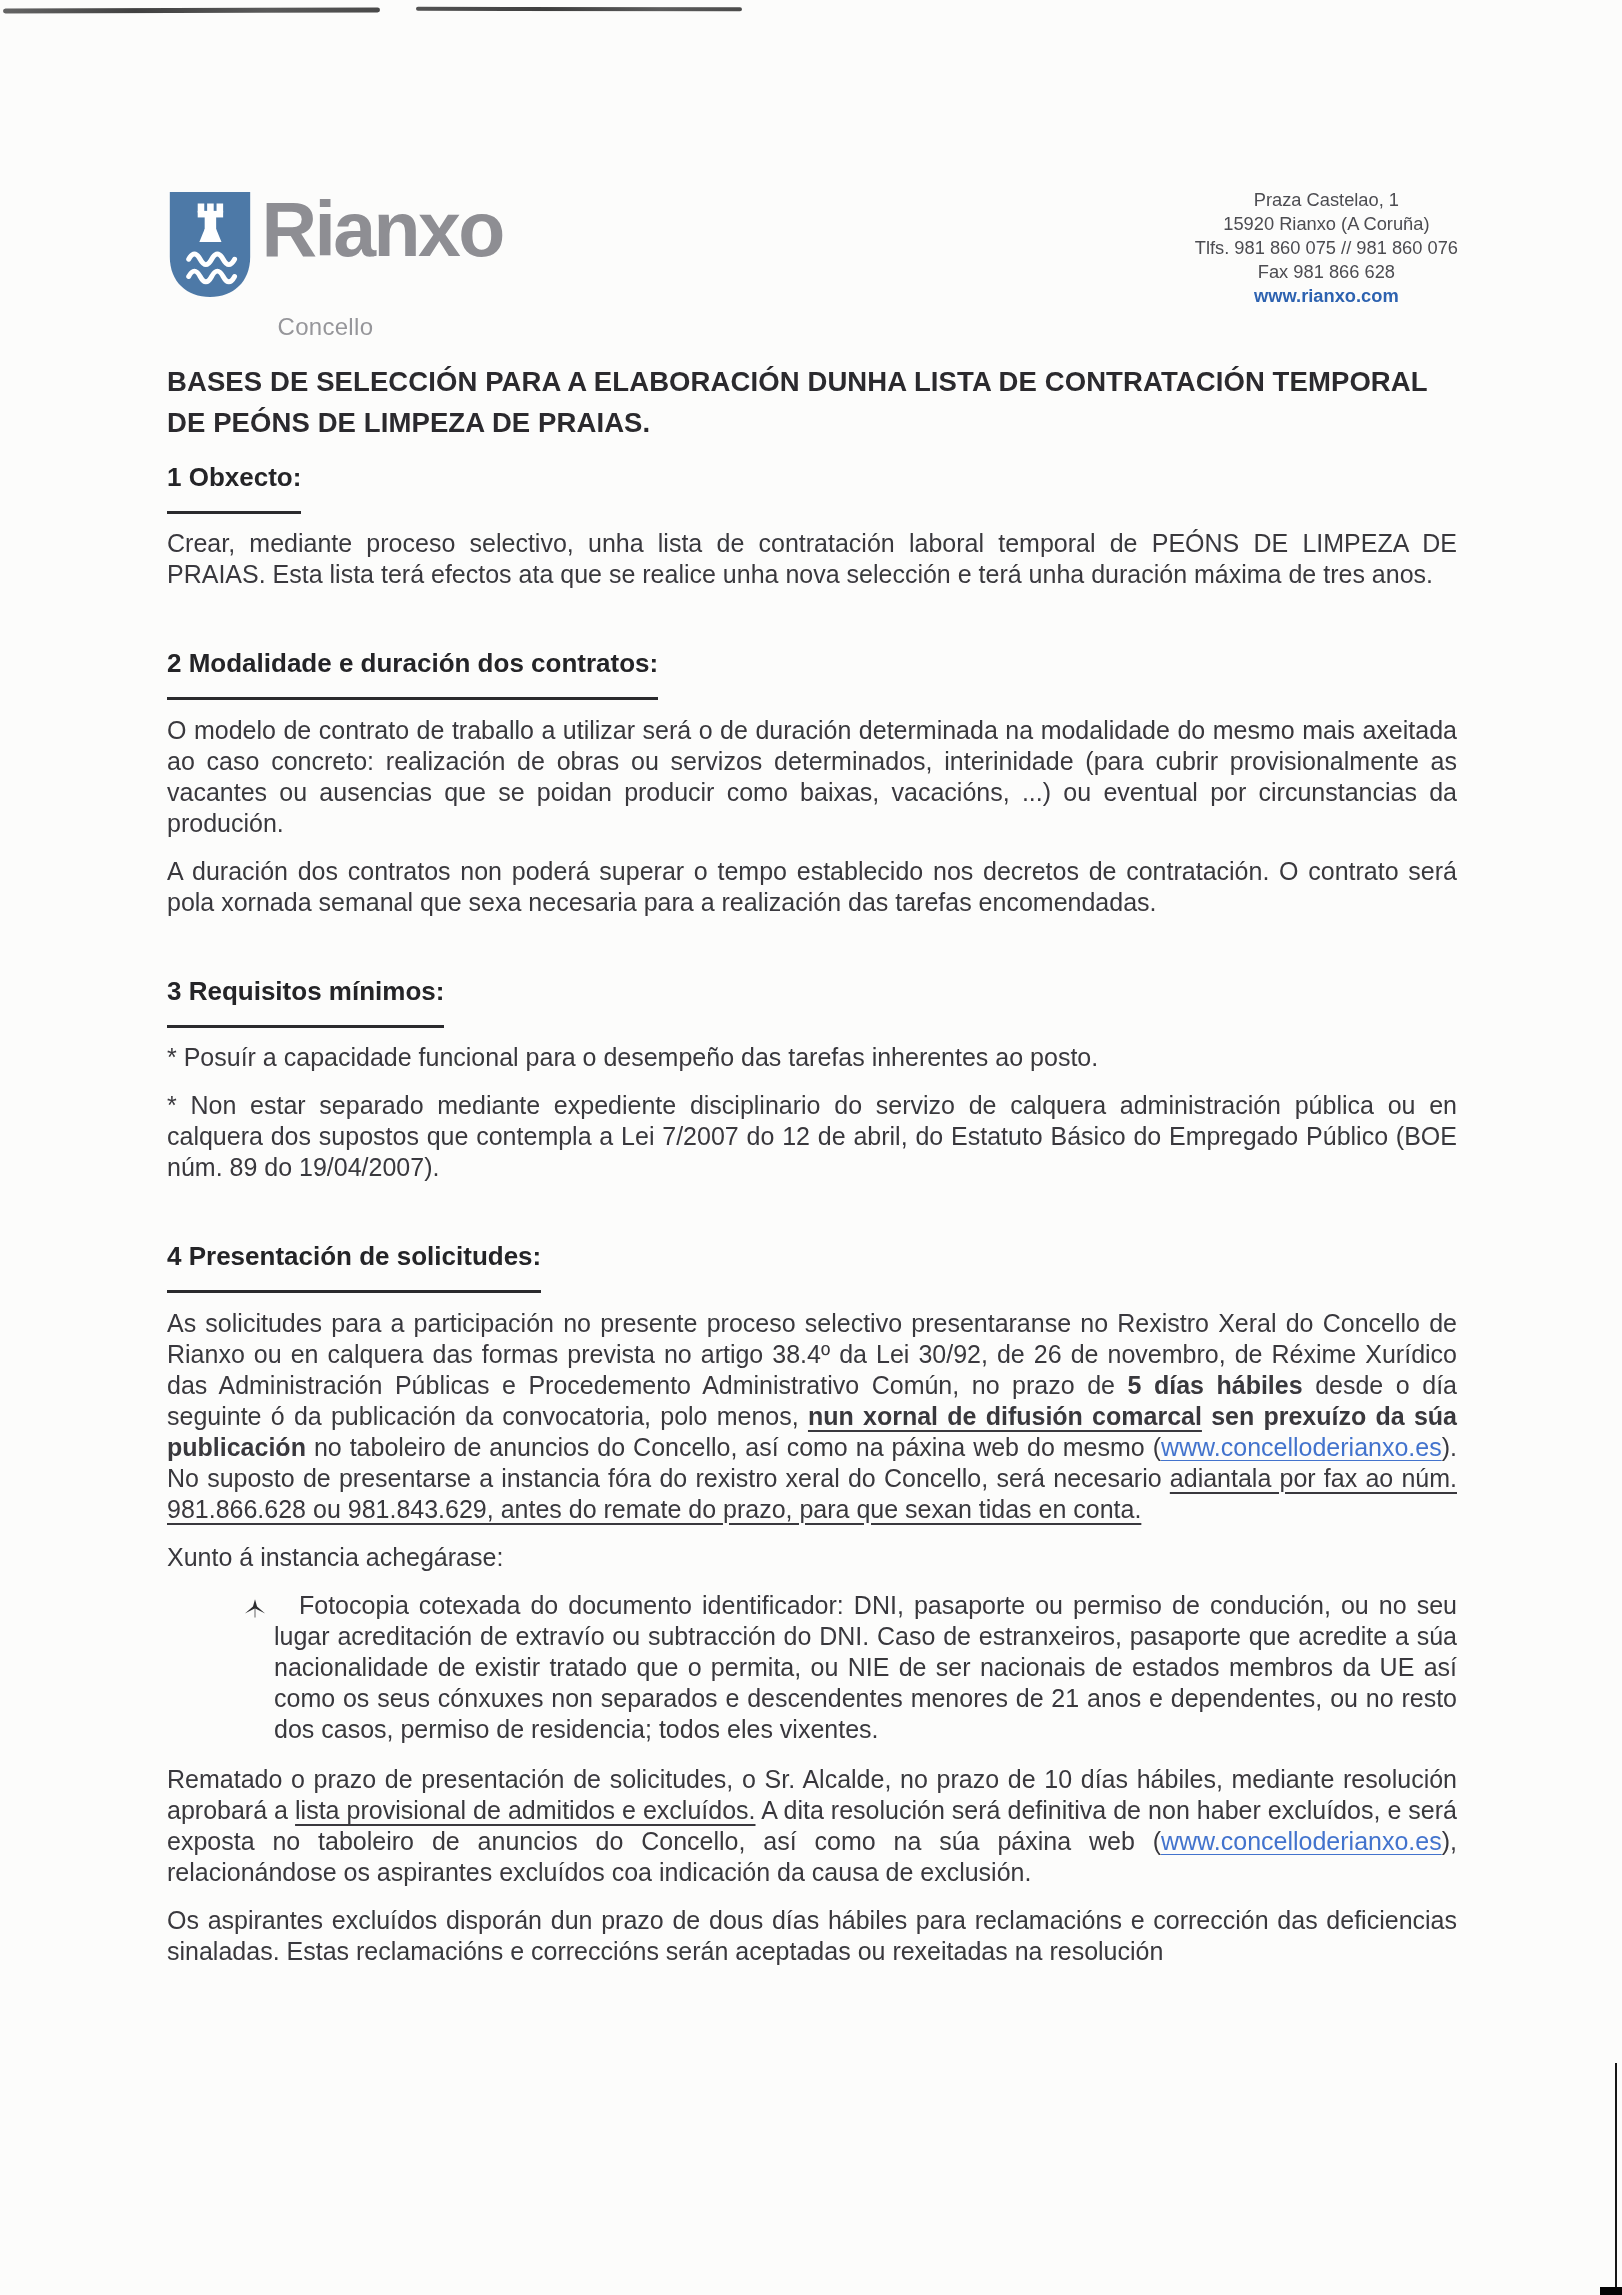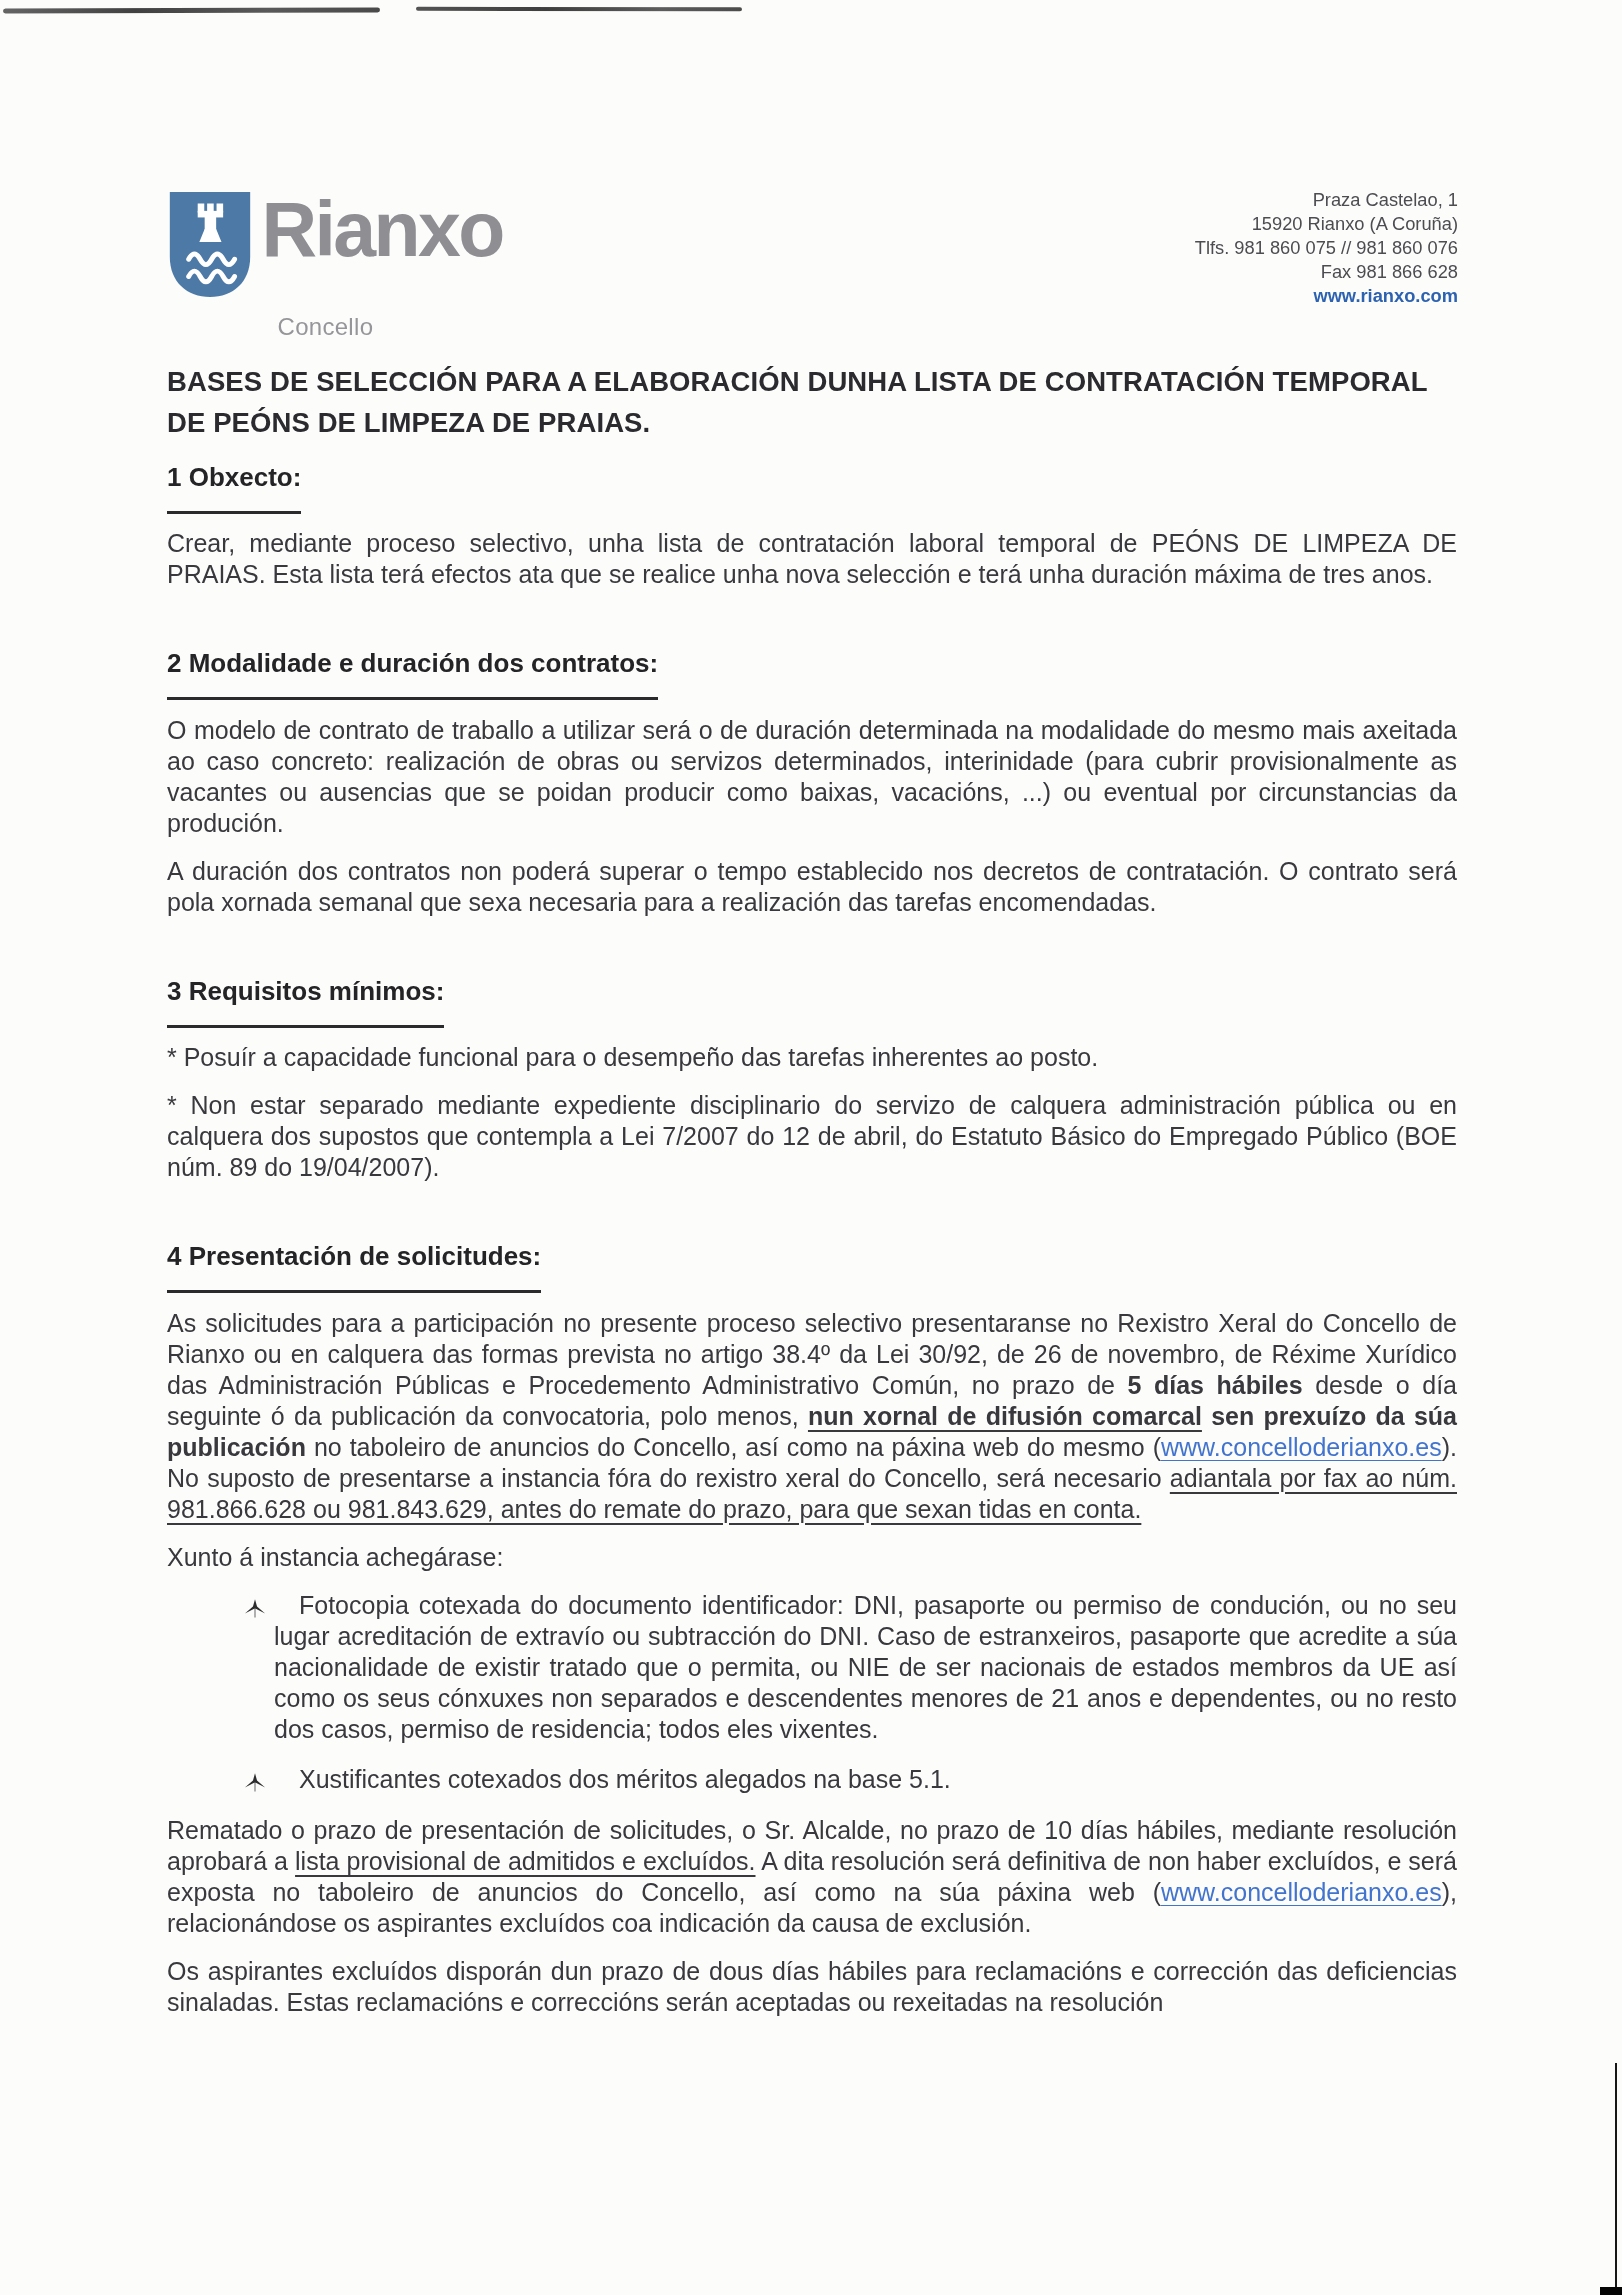--- a/index.html
+++ b/index.html
@@ -29,21 +29,21 @@
   .scan-corner-blob{position:absolute;right:0;bottom:0;width:22px;height:8.5px;background:#050505;}
   
   .logo-block{position:absolute;left:169px;top:191px;display:flex;align-items:flex-start;}
   .shield-svg{display:block;}
   .shield-bg{fill:var(--logo-shield-blue);}
   .shield-fg{fill:#ffffff;}
   .wave{fill:none;stroke:#ffffff;stroke-width:6;stroke-linecap:round;}
   .logo-text{margin-left:10.5px;display:flex;flex-direction:column;gap:42px;}
   .logo-name{font-size:77px;font-weight:700;line-height:71px;letter-spacing:-2.6px;color:var(--logo-text-gray);margin-top:2.6px;}
   .logo-sub{font-size:24px;color:#96969a;margin-top:6.5px;margin-left:16px;letter-spacing:0.3px;}
-  .contact-block{position:absolute;right:164px;top:188px;text-align:right;
+  .contact-block{position:absolute;right:164px;top:188px;text-align:center;
     font-size:18.3px;line-height:24px;color:var(--contact-text);}
   .contact-website{display:block;font-weight:700;color:var(--website-blue);text-decoration:none;}
   
   .content{position:absolute;left:167px;top:361px;width:1290px;}
   .doc-title{font-size:27.5px;font-weight:700;line-height:41px;color:#2b2a2e;letter-spacing:0.1px;margin:0 0 19px 0;}
   .section-heading{font-size:26px;font-weight:700;color:var(--heading-text);
     display:table;border-bottom:3.3px solid #2a2a2d;padding-bottom:18px;margin:58px 0 14.4px 0;}
   .section-heading.first{margin-top:13px;}
   .doc-p{font-size:25px;line-height:31px;text-align:justify;color:var(--text);margin:0 0 17px 0;}
   .seg-b{font-weight:700;}
@@ -114,27 +114,20 @@
     <p class="doc-p"><span class="seg">Xunto á instancia achegárase:</span></p>
 
     <div class="bullet-list">
       <div class="bullet-item">
         <span class="bullet-icon">
           <svg width="22" height="19.6" viewBox="0 0 24 21">
               <path d="M12 0 L14.2 8 L23 15.5 L12.4 10.2 L12.4 20 L11.6 20 L11.6 10.2 L1 15.5 L9.8 8 Z" fill="#2c2c2f"></path>
             </svg>
         </span><span><span class="seg">Fotocopia cotexada do documento identificador: DNI, pasaporte ou permiso de condución, ou no seu lugar acreditación de extravío ou subtracción do DNI. Caso de estranxeiros, pasaporte que acredite a súa nacionalidade de existir tratado que o permita, ou NIE de ser nacionais de estados membros da UE así como os seus cónxuxes non separados e descendentes menores de 21 anos e dependentes, ou no resto dos casos, permiso de residencia; todos eles vixentes.</span></span>
       </div>
-      <div class="bullet-item">
-        <span class="bullet-icon">
-          <svg width="22" height="19.6" viewBox="0 0 24 21">
-              <path d="M12 0 L14.2 8 L23 15.5 L12.4 10.2 L12.4 20 L11.6 20 L11.6 10.2 L1 15.5 L9.8 8 Z" fill="#2c2c2f"></path>
-            </svg>
-        </span><span><span class="seg">Xustificantes cotexados dos méritos alegados na base 5.1.</span></span>
-      </div>
     </div>
 
     <div class="closing">
       <p class="doc-p"><span class="seg">Rematado o prazo de presentación de solicitudes, o Sr. Alcalde, no prazo de 10 días hábiles, mediante resolución aprobará a </span><span class="seg seg-u">lista provisional de admitidos e excluídos.</span><span class="seg"> A dita resolución será definitiva de non haber excluídos, e será exposta no taboleiro de anuncios do Concello, así como na súa páxina web (</span><a href="#" class="seg-link">www.concelloderianxo.es</a><span class="seg">), relacionándose os aspirantes excluídos coa indicación da causa de exclusión.</span></p>
       <p class="doc-p last"><span class="seg">Os aspirantes excluídos disporán dun prazo de dous días hábiles para reclamacións e corrección das deficiencias sinaladas. Estas reclamacións e correccións serán aceptadas ou rexeitadas na resolución</span></p>
     </div>
 
   </div>
 </div>
 

